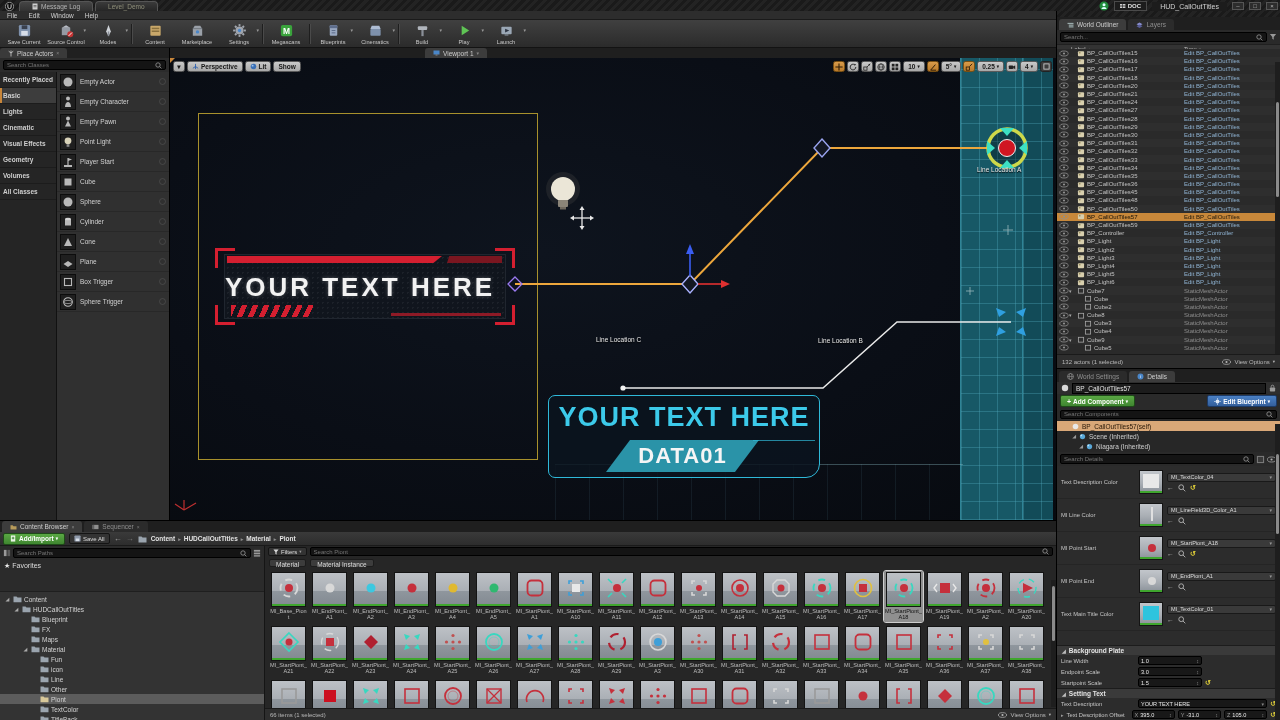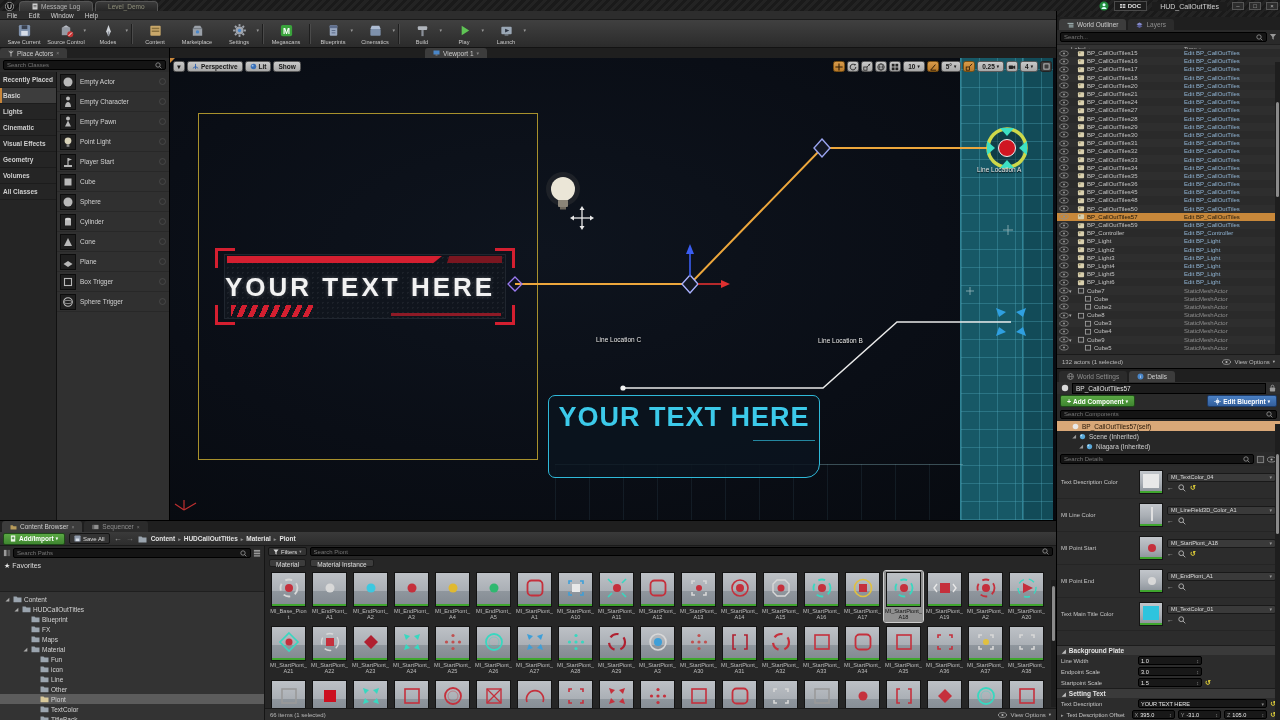--- a/index.html
+++ b/index.html
@@ -583,20 +583,21 @@
                 <div class="cr-c br"></div>
               <div class="cr-topbar"></div>
               <div class="cr-topbar2"></div>
               <div class="cr-stripes"></div>
               <div class="cr-botbar"></div>
               <div class="cr-text">YOUR TEXT HERE</div>
             </div>
 
             <div class="co-cyan">
               <div class="cc-title">YOUR TEXT HERE</div>
+              <div class="cc-banner">DATA01</div>
               <div class="cc-line"></div>
             </div>
 
             <svg class="abs" width="883" height="462" style="left:0;top:0;pointer-events:none">
               <polyline points="345,226 520,226 652,90 818,90" stroke="#eda73c" stroke-width="2" fill="none"></polyline>
               <polyline points="453,330 653,330 727,264 841,264" stroke="#e9e9e9" stroke-width="1.5" fill="none"></polyline>
               <circle cx="453" cy="330" r="2.6" fill="#f2f2f2"></circle>
 
               <polygon points="652,81 660,90 652,99 644,90" fill="#131722" stroke="#9aa4f0" stroke-width="1.4"></polygon>
               <polygon points="520,217 528,226 520,235 512,226" fill="#131722" stroke="#aab2ff" stroke-width="1.4"></polygon>

